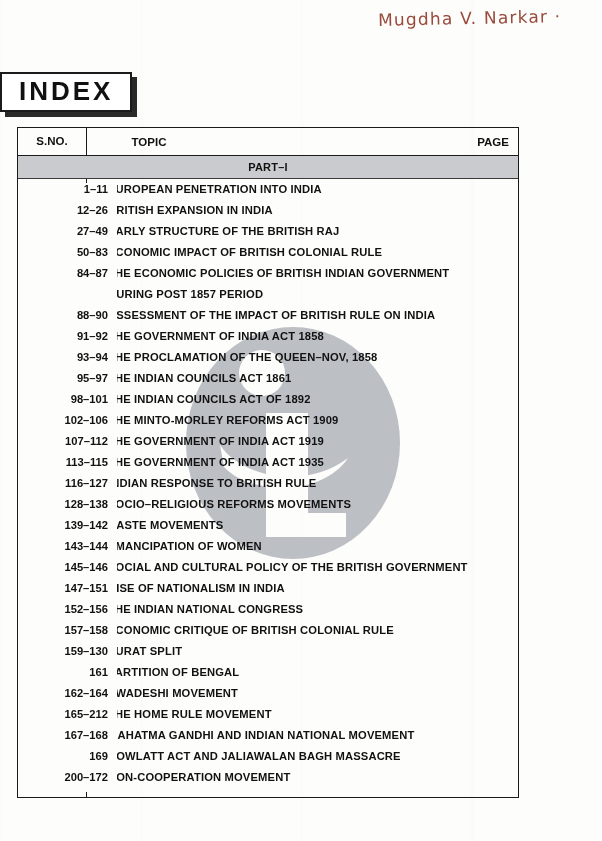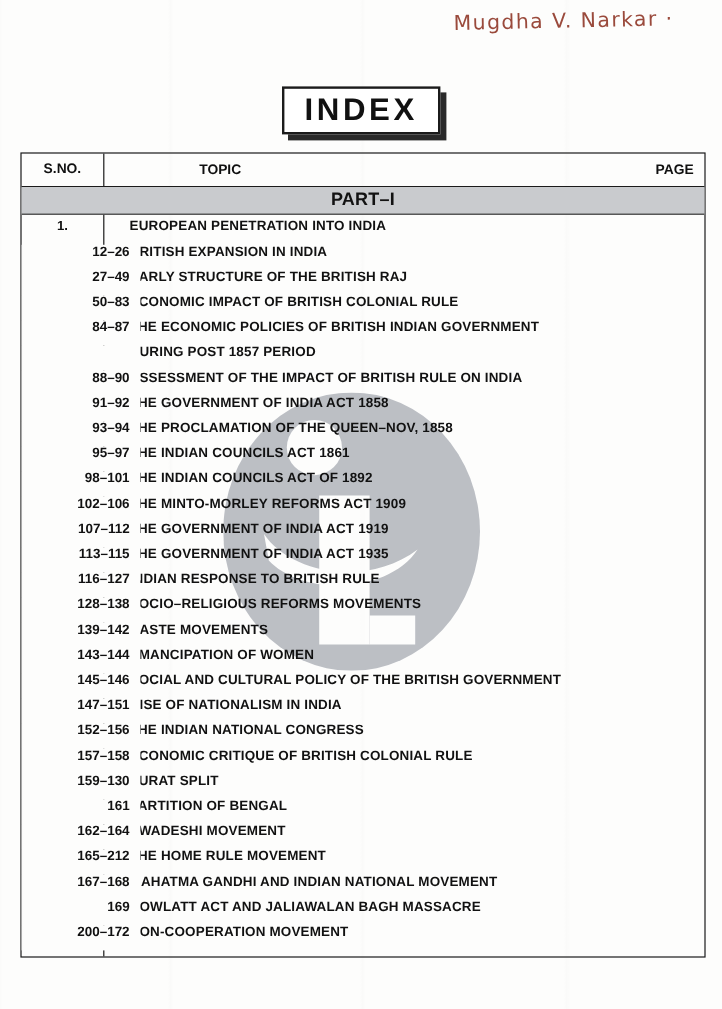--- a/index.html
+++ b/index.html
@@ -43,21 +43,20 @@
     white-space: nowrap;
   }
 
   
   .title-wrap {
     position: absolute;
     left: 0;
     top: 72px;
     width: 602px;
     display: flex;
-    justify-content: center;
   }
   .title-box {
     position: relative;
     border: 2.5px solid #1b1b1b;
     background: #ffffff;
     padding: 4px 17px 6px 17px;
     box-shadow: 5px 5px 0 0 #2a2a2a;
   }
   .title-text {
     font-size: 26px;
@@ -76,21 +75,21 @@
     height: 232px;
     opacity: 0.95;
     pointer-events: none;
   }
 
   
   .table {
     position: absolute;
     left: 17px;
     top: 127px;
-    width: 571px;
+    width: 502px;
     border: 1.6px solid #1a1a1a;
     background: transparent;
     box-sizing: border-box;
   }
   .thead {
     display: flex;
     border-bottom: 1.6px solid #1a1a1a;
     height: 27px;
     align-items: center;
   }
@@ -124,21 +123,21 @@
     padding-right: 9px;
     font-size: 11.5px;
     font-weight: bold;
     color: #101010;
   }
 
   .part-row {
     background: #c9cbce;
     border-bottom: 1.4px solid #3a3a3a;
     text-align: center;
-    font-size: 15px;
+    font-size: 11px;
     font-weight: bold;
     color: #121212;
     height: 22px;
     line-height: 22px;
     letter-spacing: 0.2px;
   }
 
   .tbody {
     position: relative;
     padding-top: 4px;
@@ -220,20 +219,21 @@
       <div class="col-topic">TOPIC</div>
       <div class="col-page">PAGE</div>
     </div>
 
     <div class="part-row">PART–I</div>
 
     <div class="tbody">
         <div class="row">
           <div class="sno">1.</div>
           <div class="topic">EUROPEAN PENETRATION INTO INDIA</div>
+          <div class="page">1–11</div>
         </div>
         <div class="row">
           <div class="sno">2.</div>
           <div class="topic">BRITISH EXPANSION IN INDIA</div>
           <div class="page">12–26</div>
         </div>
         <div class="row">
           <div class="sno">3.</div>
           <div class="topic">EARLY STRUCTURE OF THE BRITISH RAJ</div>
           <div class="page">27–49</div>

